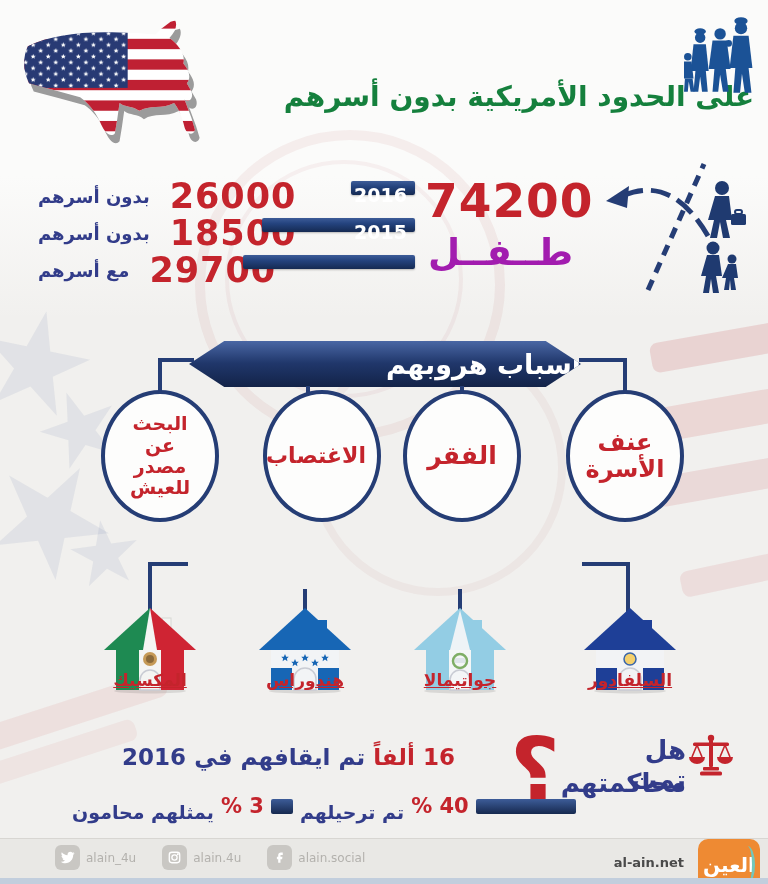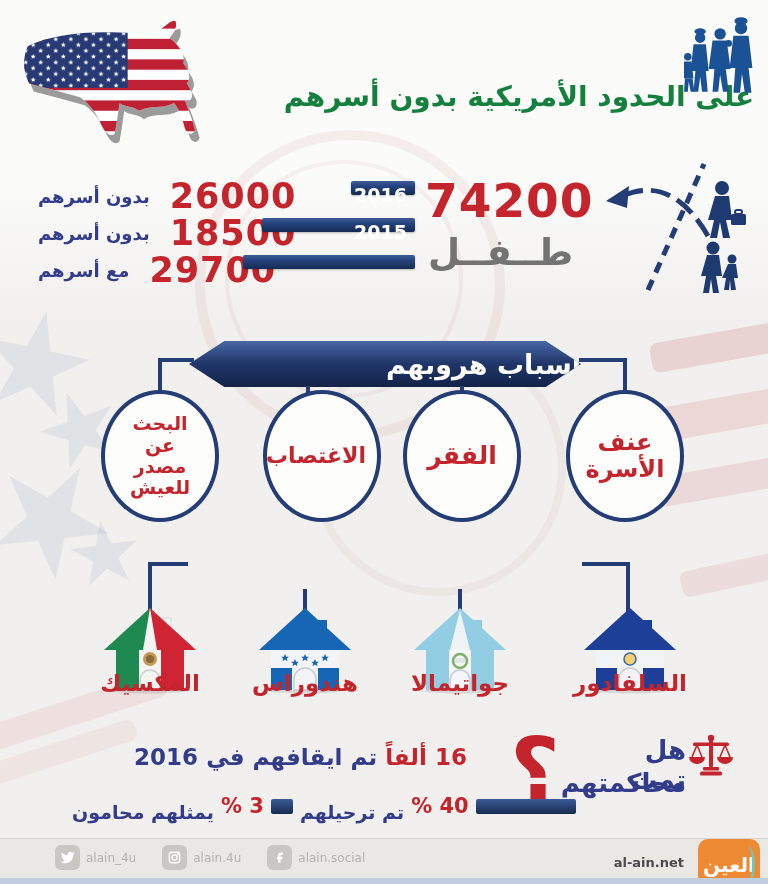--- a/index.html
+++ b/index.html
@@ -15,21 +15,21 @@
   .circle{width:118px;height:132px;border:4px solid #253d75;border-radius:50%;background:#fdfdfc;
           display:flex;align-items:center;justify-content:center;text-align:center;
           color:#c4242c;font-weight:bold;direction:rtl;box-sizing:border-box;}
   .circle span{display:block;width:88px;line-height:1.12;}
   .line{background:#253d75;position:absolute;}
   .stat-row{position:absolute;left:38px;display:flex;align-items:center;direction:ltr;gap:20px;height:32px;}
   .stat-label{font-size:18px;font-weight:bold;color:#323c8a;direction:rtl;}
   .stat-value{font-size:35px;font-weight:bold;color:#c4242c;letter-spacing:1px;text-align:center;}
   .year-bar{position:absolute;height:14px;line-height:29px;text-align:right;color:#fff;
             font-weight:bold;font-size:19px;padding-right:8px;box-sizing:border-box;direction:ltr;}
-  .place-label{position:absolute;width:150px;text-align:center;font-size:23px;font-weight:bold;color:#c4242c;direction:rtl;}
+  .place-label{position:absolute;width:150px;text-align:center;font-size:17px;font-weight:bold;color:#c4242c;direction:rtl;text-decoration:underline;}
   .pct-line{position:absolute;display:flex;align-items:center;direction:ltr;gap:7px;}
   .pct-num{font-size:21px;font-weight:bold;color:#c4242c;direction:ltr;}
   .pct-label{font-size:19px;font-weight:bold;color:#323c8a;direction:rtl;margin-top:12px;}
   .mini-bar{height:15px;border-radius:2px;background:linear-gradient(180deg,#3d5c98,#16294f);}
   .footer{position:absolute;left:0;top:838px;width:768px;height:40px;background:#e9e8e5;border-top:1px solid #d8d6d2;}
   .footer-strip{position:absolute;left:0;top:878px;width:768px;height:6px;background:#c2cedd;}
   .social{position:absolute;left:26px;top:845px;display:flex;align-items:center;gap:10px;direction:ltr;padding-left:29px;}
   .social-item{display:flex;align-items:center;gap:6px;margin-right:16px;}
   .social-badge{width:25px;height:25px;border-radius:6px;background:#c9c7c3;display:flex;align-items:center;justify-content:center;}
   .social-handle{font-size:12px;color:#b3b1ad;}
@@ -119,21 +119,21 @@
   <div class="stat-row" style="top:254px;">
     <span class="stat-label">مع أسرهم</span>
     <span class="stat-value">29700</span>
   </div>
 
   <div class="bar year-bar" style="left:351px;top:181px;width:64px;">2016</div>
   <div class="bar year-bar" style="left:262px;top:218px;width:153px;">2015</div>
   <div class="bar year-bar" style="left:243px;top:255px;width:172px;"></div>
 
   <div class="abs" style="left:425px;top:173px;font-size:47px;font-weight:bold;color:#c4242c;letter-spacing:1px;">74200</div>
-  <div class="abs" style="left:428px;top:231px;font-size:37px;font-weight:bold;color:#737373;direction:rtl;">طــفــل</div>
+  <div class="abs" style="left:428px;top:231px;font-size:37px;font-weight:bold;color:#a21caf;direction:rtl;">طــفــل</div>
 
   <svg class="abs" style="left:588px;top:156px;" width="175" height="145" viewBox="0 0 175 145">
     <path d="M60,134 L116,8" stroke="#253d75" stroke-width="5" stroke-dasharray="11 8" fill="none"></path>
     <path d="M120,80 Q 84,18 34,40" stroke="#253d75" stroke-width="5" fill="none" stroke-dasharray="20 8"></path>
     <polygon points="18,45 41,30 39,52" fill="#253d75"></polygon>
     <g fill="#1f3a70" transform="translate(120,24)">
       <circle cx="14" cy="8" r="7"></circle>
       <path d="M7,16 h14 l3,24 h-6 l4,18 h-7 l-3,-16 -3,16 h-7 l4,-18 h-6 z"></path>
       <rect x="23" y="34" width="15" height="11" rx="1.5"></rect>
       <rect x="27" y="30" width="7" height="4" rx="2" fill="none" stroke="#1f3a70" stroke-width="2"></rect>
@@ -246,21 +246,21 @@
     <path d="M1,24 a8,7 0 0 0 16,0 z"></path>
     <path d="M37,12 L32,24 M37,12 L42,24" stroke="#c4242c" stroke-width="1.6" fill="none"></path>
     <path d="M29,24 a8,7 0 0 0 16,0 z"></path>
     <rect x="15" y="34" width="16" height="3.5" rx="1"></rect>
     <rect x="12" y="38.5" width="22" height="4" rx="1.5"></rect>
   </svg>
   <div class="q-title" style="left:586px;top:735px;width:100px;font-size:26px;">هل تمت</div>
   <div class="q-title" style="left:548px;top:768px;width:138px;font-size:26px;">محاكمتهم</div>
   <div class="abs red" style="left:510px;top:726px;font-size:86px;font-weight:bold;line-height:1;">؟</div>
 
-  <div class="abs" style="left:118px;top:744px;width:365px;text-align:center;direction:rtl;font-size:23px;font-weight:bold;">
+  <div class="abs" style="left:106px;top:744px;width:365px;text-align:center;direction:rtl;font-size:23px;font-weight:bold;">
     <span class="red">16 ألفاً</span>
     <span class="blue">تم ايقافهم في 2016</span>
   </div>
 
   <div class="pct-line" style="left:72px;top:789px;">
     <span class="pct-label">يمثلهم محامون</span>
     <span class="pct-num">% 3</span>
     <span class="mini-bar" style="width:22px;"></span>
     <span class="pct-label">تم ترحيلهم</span>
     <span class="pct-num">% 40</span>

